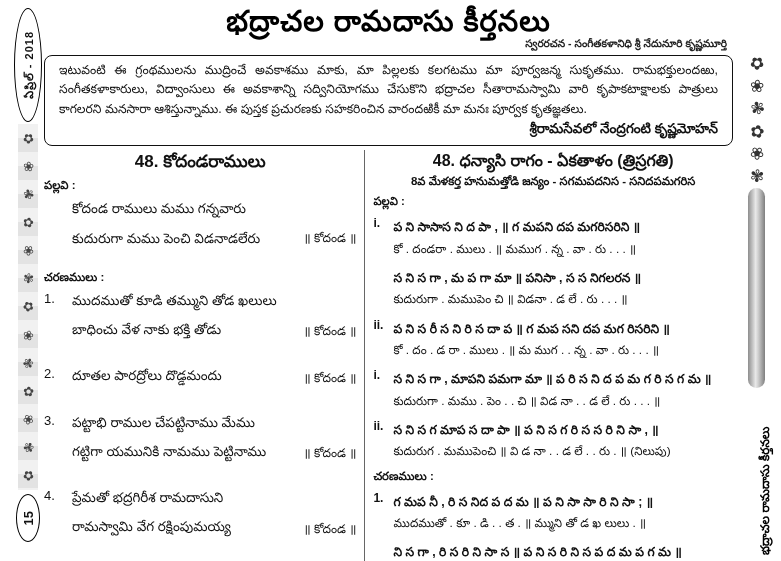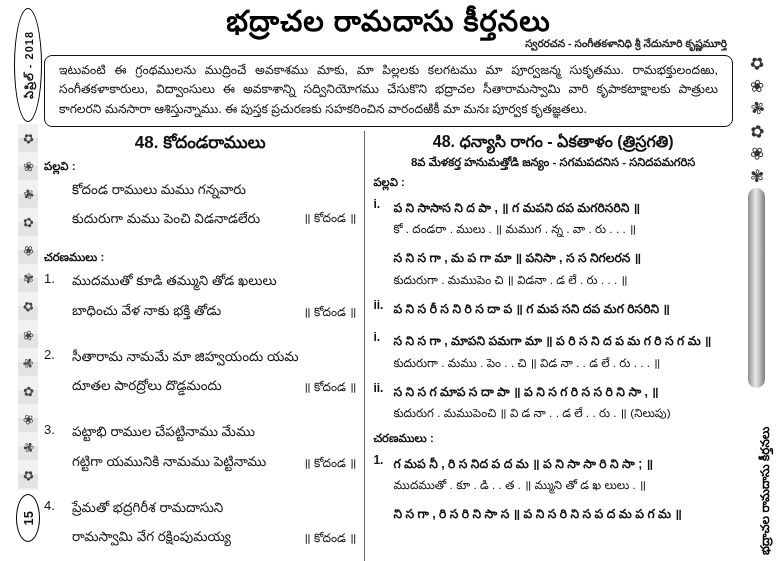--- a/index.html
+++ b/index.html
@@ -111,20 +111,21 @@
     <div class="right-vtext">భద్రాచల రామదాసు కీర్తనలు</div>
   </div>
 
   <div class="main">
 
     <div class="page-title">భద్రాచల రామదాసు కీర్తనలు</div>
     <div class="credit">స్వరరచన - సంగీతకళానిధి శ్రీ నేదునూరి కృష్ణమూర్తి</div>
 
     <div class="intro-box">
       <span>ఇటువంటి ఈ గ్రంథములను ముద్రించే అవకాశము మాకు, మా పిల్లలకు కలగటము మా పూర్వజన్మ సుకృతము. రామభక్తులందఱు, సంగీతకళాకారులు, విద్వాంసులు ఈ అవకాశాన్ని సద్వినియోగము చేసుకొని భద్రాచల సీతారామస్వామి వారి కృపాకటాక్షాలకు పాత్రులు కాగలరని మనసారా ఆశిస్తున్నాము. ఈ పుస్తక ప్రచురణకు సహకరించిన వారందఱికీ మా మనః పూర్వక కృతజ్ఞతలు.</span>
+      <div class="intro-sign">శ్రీరామసేవలో నేంద్రగంటి కృష్ణమోహన్</div>
     </div>
 
     <div class="columns">
 
       <div class="col-left">
         <div class="song-head">48. కోదండరాములు</div>
 
         <div class="sec-label">పల్లవి :</div>
         <div class="lyric-line">
           <span>కోదండ రాములు మము గన్నవారు</span>
@@ -145,23 +146,20 @@
             <span class="lyric-line">
                 <span>బాధించు వేళ నాకు భక్తి తోడు</span>
                 <span class="refrain">॥ కోదండ ॥</span>
               </span>
           </span>
         </div>
 
         <div class="charanam">
           <span class="cnum">2.</span>
           <span class="cbody">
-            <span class="lyric-line">
-                <span>సీతారామ నామమే మా జిహ్వయందు యమ</span>
-              </span>
             <span class="lyric-line">
                 <span>దూతల పారద్రోలు దొడ్డమందు</span>
                 <span class="refrain">॥ కోదండ ॥</span>
               </span>
           </span>
         </div>
 
         <div class="charanam">
           <span class="cnum">3.</span>
           <span class="cbody">
@@ -205,20 +203,21 @@
           <span class="nnum"></span>
           <span class="nbody">
             <div class="swara-line">స ని స గా , మ ప గా మా ॥ పనిసా , స స నిగలరన ॥</div>
             <div class="sahitya-line">కుదురుగా . మముపెం చి ॥ విడనా . డ లే . రు . . . ॥</div>
           </span>
         </div>
         <div class="ngroup">
           <span class="nnum">ii.</span>
           <span class="nbody">
             <div class="swara-line">ప ని స రీ స ని రి స దా ప ॥ గ మప సని దప మగ రిసరిని ॥</div>
+            <div class="sahitya-line">కో . దం . డ రా . ములు . ॥ మ ముగ . . న్న . వా . రు . . . ॥</div>
           </span>
         </div>
         <div class="ngroup">
           <span class="nnum">i.</span>
           <span class="nbody">
             <div class="swara-line">స ని స గా , మాపని పమగా మా ॥ ప రి స ని ద ప మ గ రి స గ మ ॥</div>
             <div class="sahitya-line">కుదురుగా . మము . పెం . . చి ॥ విడ నా . . డ లే . రు . . . ॥</div>
           </span>
         </div>
         <div class="ngroup">

